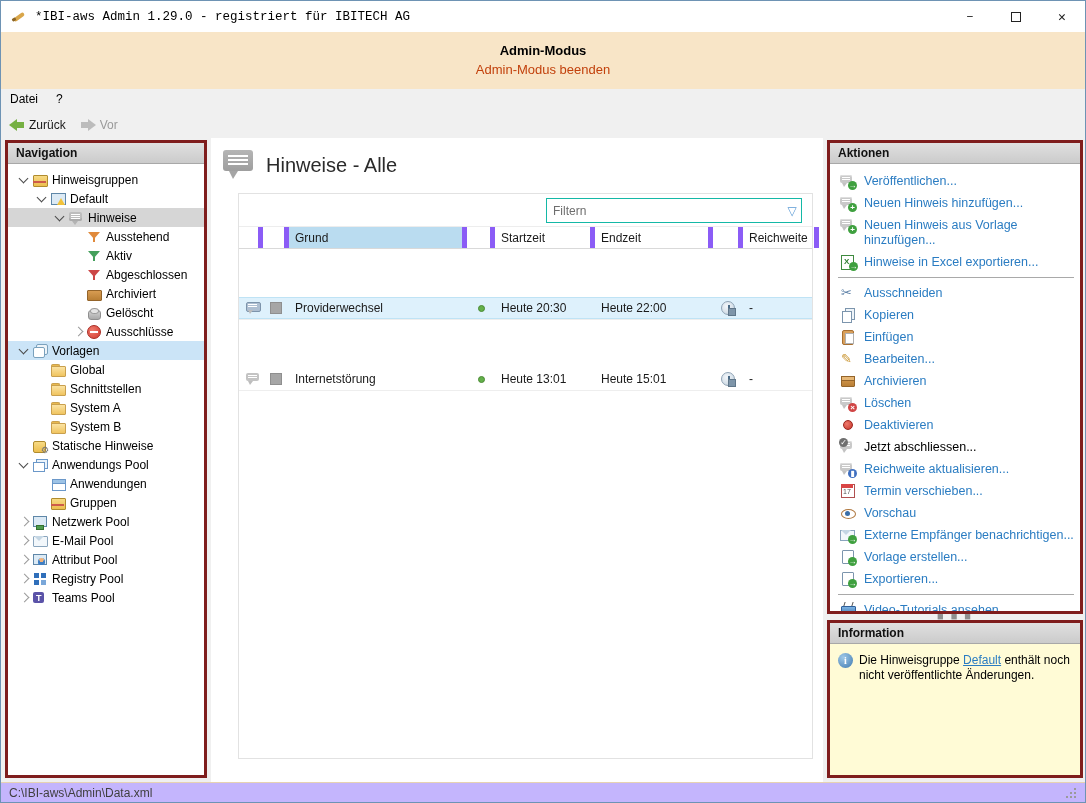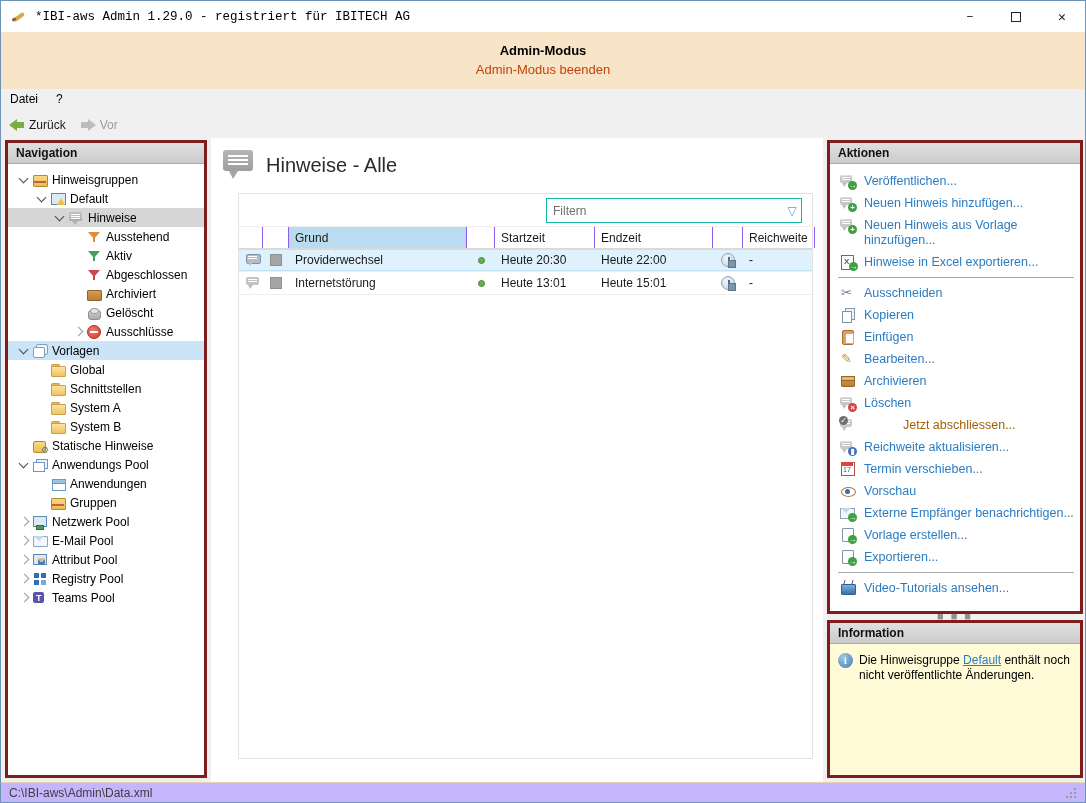--- a/index.html
+++ b/index.html
@@ -171,24 +171,24 @@
   .filter-strip { position:relative; height:33px; border-bottom:1px solid #ededed; }
   .filter-box { position:absolute; right:10px; top:4px; width:256px; height:25px;
       border:1px solid #14b8a6; background:#fff; display:flex; align-items:center; }
   .filter-box input { flex:1; border:none; outline:none; font-size:12px; padding:0 6px;
       font-family:inherit; color:#333; background:transparent; }
   .filter-box input::placeholder { color:#6e6e6e; }
   .funnel-glyph { width:18px; color:#5b9bd5; font-size:12px; text-align:center; }
 
   .grid { display:grid; grid-template-columns:24px 26px 178px 28px 100px 118px 30px 1fr; }
   .ghead { height:22px; border-bottom:1px solid #d9d9d9; }
-  .ghead > div { display:flex; align-items:center; padding:0 6px; border-right:1px solid #8b5cf6;
+  .ghead > div { display:flex; align-items:center; padding:0 6px; border-right:5px solid #8b5cf6;
       color:#1a1a1a; }
   .ghead .sorted { background:#badcf0; }
-  .grow { height:23px; border-bottom:1px solid #eeeeee; }
+  .grow { height:23px; border-bottom:1px solid #eeeeee;margin-top:48px; }
   .grow > div { display:flex; align-items:center; padding:0 6px; overflow:hidden; white-space:nowrap; }
   .grow.selected { background:#def1fc; box-shadow:inset 0 1px 0 #bfe3f5, inset 0 -1px 0 #bfe3f5; }
   .cell-center { justify-content:center; }
 
   .dot-green { width:7px; height:7px; border-radius:50%; background:#63b04a; border:1px solid #4a8a34; }
   .sq-gray { width:12px; height:12px; background:#a6a6a6; border:1px solid #8f8f8f; }
   .row-bubble { position:relative; width:16px; height:14px; }
   .row-bubble::before { content:""; position:absolute; left:1px; top:1px; width:13px; height:8px;
       background:#c3c3c3; border-radius:2px; }
   .row-bubble::after { content:""; position:absolute; left:3px; top:9px;
@@ -198,21 +198,21 @@
   .clock { position:relative; width:14px; height:14px; border-radius:50%;
       background:radial-gradient(circle at 40% 35%, #f2f6fa, #c3d2de); border:1px solid #8fa3b5; }
   .clock::before { content:""; position:absolute; left:6px; top:3px; width:1.5px; height:4px; background:#4a6a86; }
   .clock::after { content:""; position:absolute; right:-2px; bottom:-2px; width:6px; height:6px;
       background:#7e95a9; border:1px solid #5f7689; }
 
   
   .act-body { padding:6px 0 0 6px; background:#fff; height:calc(100% - 21px); overflow:hidden; }
   .act { display:flex; align-items:flex-start; gap:8px; padding:3px 4px; cursor:pointer; }
   .act-label { color:#2a7cc2; font-size:12.5px; line-height:15px; padding-top:1px; }
-  .act.disabled .act-label { color:#a16207; cursor:default;margin-left:39px; }
+  .act.disabled .act-label { color:#000000; cursor:default; }
   .act-divider { border-top:1px solid #a9a9a9; margin:4px 6px 4px 2px; }
 
   .ia-bubble::before { content:""; position:absolute; left:0; top:2px; width:12px; height:8px;
       background:#c9c9c9; border-radius:2px; box-shadow:inset 0 1px 0 #dedede; }
   .ia-bubble::after { content:""; position:absolute; left:2px; top:10px;
       border-left:2px solid transparent; border-right:3px solid transparent; border-top:4px solid #c2c2c2; }
   .ia-bubble i { position:absolute; left:2px; top:4px; width:8px; height:1px; background:#fff; box-shadow:0 2px 0 #fff; }
   .badge { position:absolute; right:-1px; bottom:-1px; width:9px; height:9px; border-radius:50%;
       color:#fff; font-size:8px; line-height:9px; text-align:center; font-weight:bold; }
   .badge-go { background:#3fa03f; } .badge-add { background:#3fa03f; }
@@ -572,20 +572,24 @@
           <span class="i ia-archive"></span>
           <span class="act-label">Archivieren</span>
         </div>
         <div class="act">
           <span class="i ia-bubble">
               <i></i>
               <span class="badge badge-del">×</span>
             </span>
           <span class="act-label">Löschen</span>
         </div>
+        <div class="act">
+          <span class="i ia-reddot"></span>
+          <span class="act-label">Deaktivieren</span>
+        </div>
         <div class="act disabled">
           <span class="i ia-bubble">
               <i></i>
               <span class="badge badge-chk">✓</span>
             </span>
           <span class="act-label">Jetzt abschliessen...</span>
         </div>
         <div class="act">
           <span class="i ia-bubble">
               <i></i>

